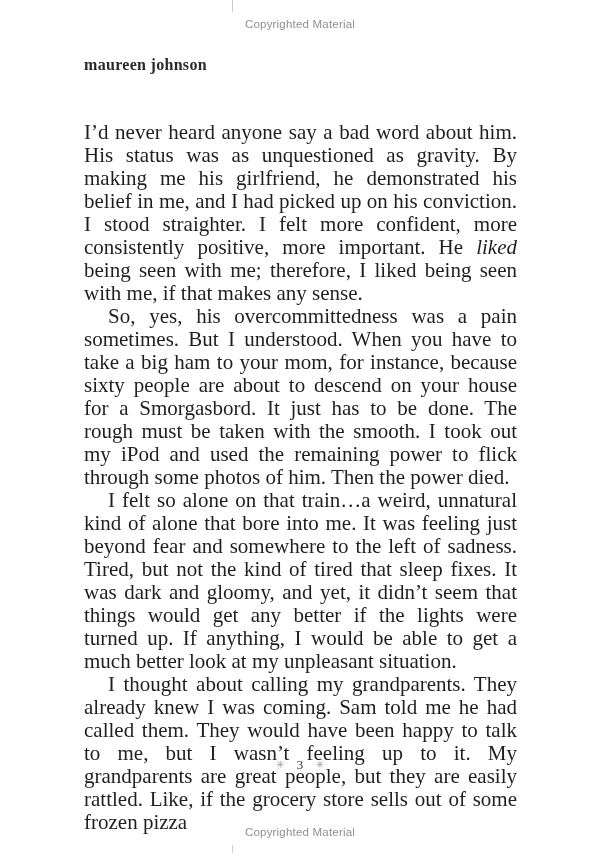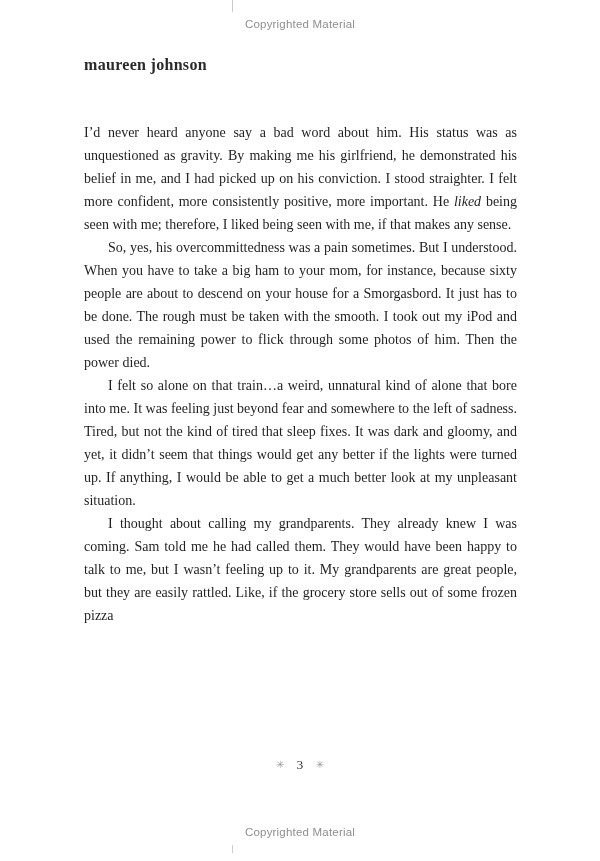--- a/index.html
+++ b/index.html
@@ -44,21 +44,21 @@
     font-weight: bold;
     color: #2a2a2a;
     letter-spacing: 0.3px;
   }
 
   .body-text {
     position: absolute;
     top: 121px;
     left: 84px;
     width: 433px;
-    font-size: 14px;
+    font-size: 21px;
     line-height: 23px;
     color: #1f1f1f;
     text-align: justify;
   }
   .body-text p {
     margin: 0;
     padding: 0;
   }
   .body-text p.indent {
     text-indent: 24px;

